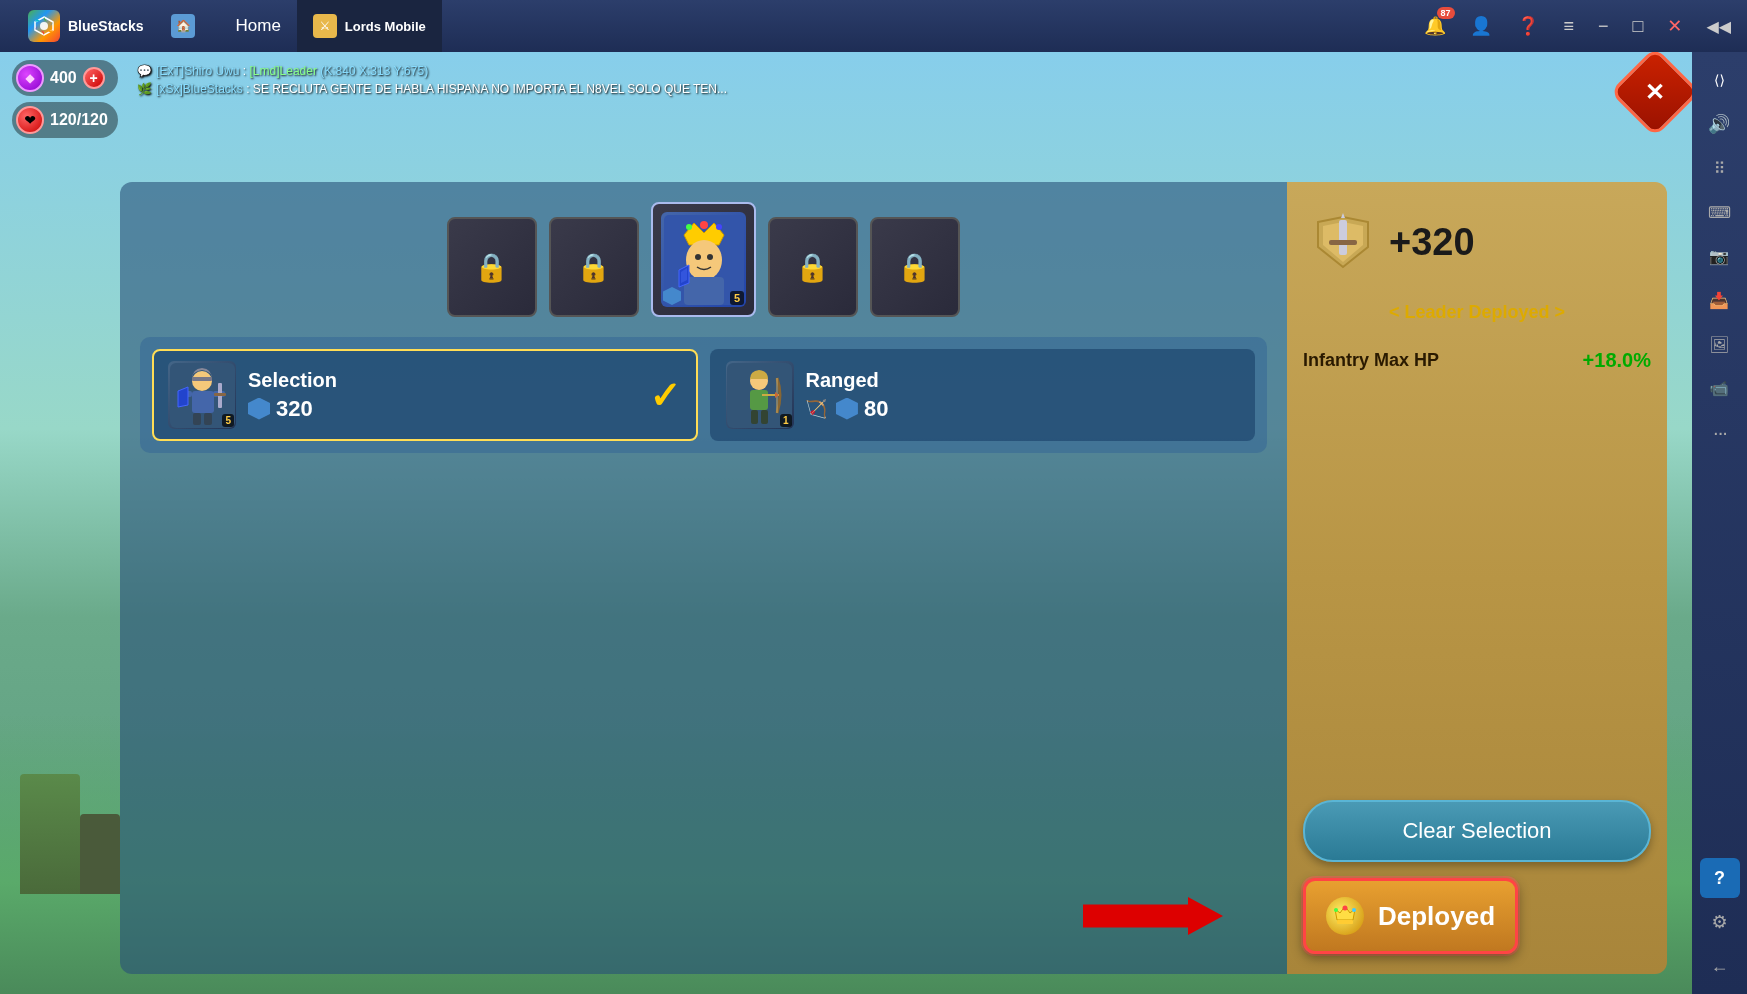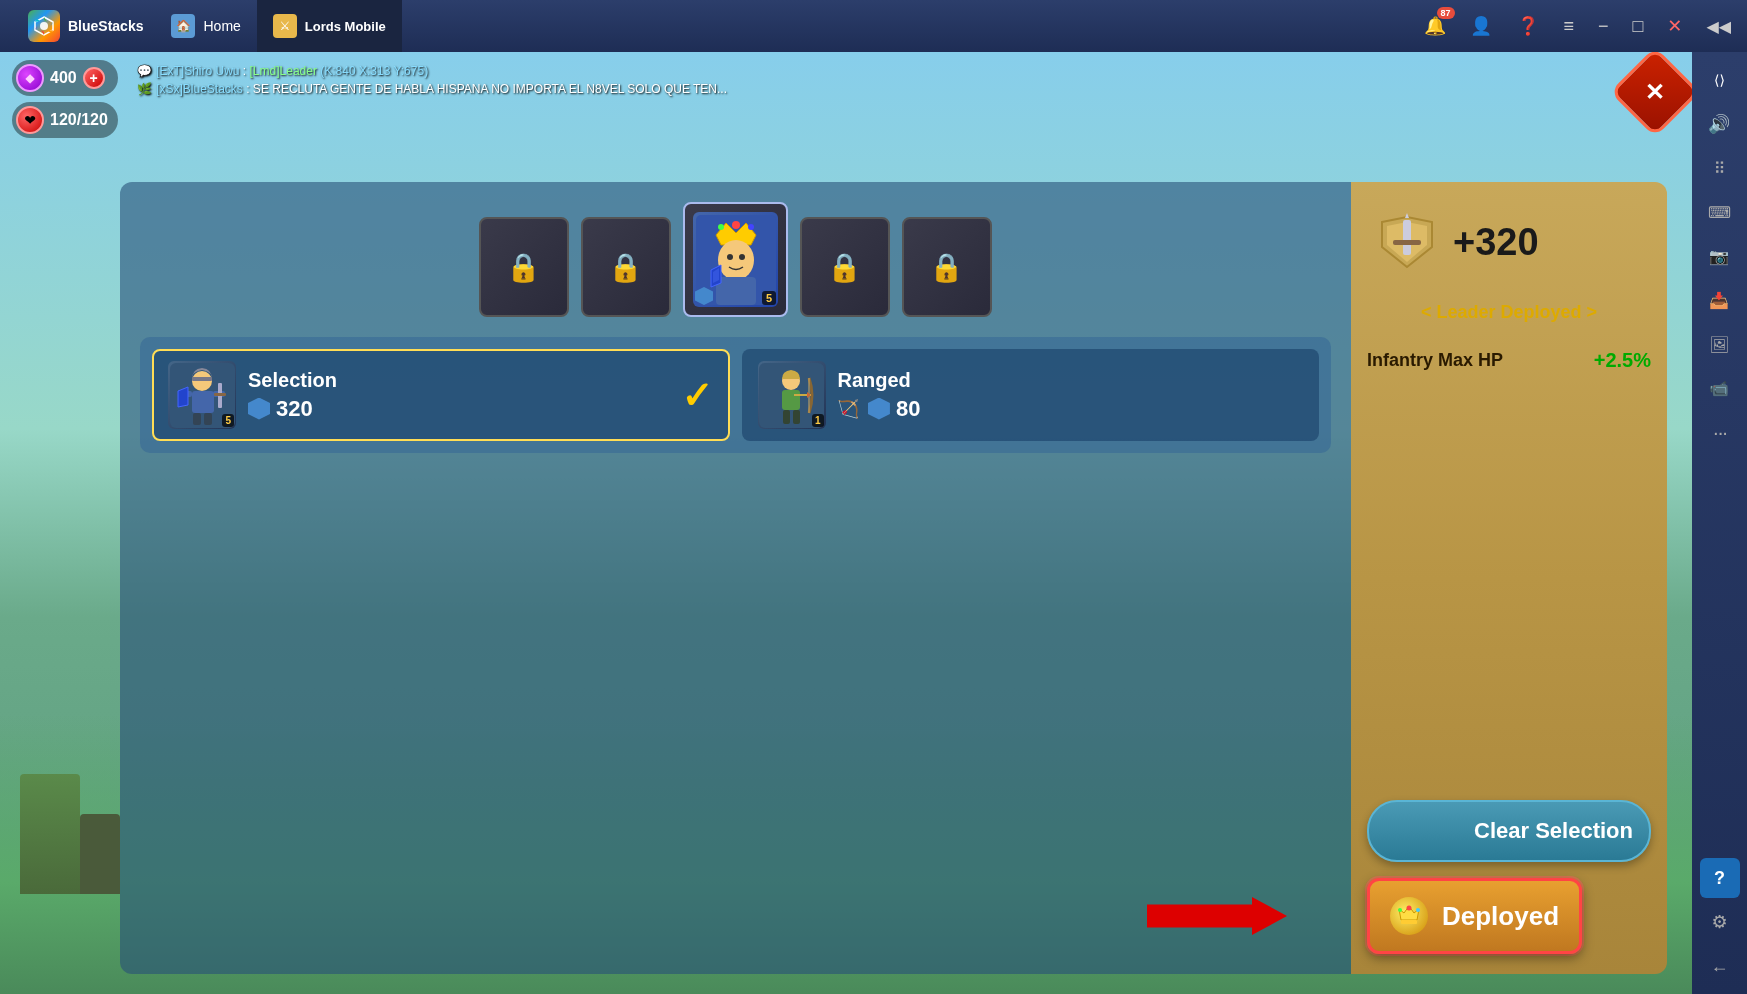--- a/index.html
+++ b/index.html
@@ -429,21 +429,21 @@
       font-weight: bold;
     }
     .check-mark {
       color: #ffcc00;
       font-size: 38px;
       font-weight: bold;
     }
 
     
     #stats-panel {
-      width: 316px;
+      width: 380px;
       background: linear-gradient(to bottom, #c8a85a, #b89545, #a8853a);
       border-radius: 0 12px 12px 0;
       padding: 20px 16px;
       display: flex;
       flex-direction: column;
       gap: 16px;
     }
     .stat-header {
       display: flex;
       align-items: center;
@@ -485,23 +485,23 @@
     }
 
     
     .clear-selection-btn {
       background: linear-gradient(to bottom, #4a9ab5, #2a7a95);
       border: 2px solid #5ab5d5;
       border-radius: 30px;
       padding: 16px;
       color: white;
       font-size: 22px;
-      font-weight: bold;
+      font-weight: normal;
       cursor: pointer;
-      text-align: right;
+      text-align: center;
       box-shadow: 0 4px 8px rgba(0,0,0,0.3);
     }
     .confirm-btn-wrapper {
       position: relative;
     }
     .confirm-btn {
       background: linear-gradient(to bottom, #e8a030, #c07820);
       border: 3px solid #ff4444;
       border-radius: 12px;
       padding: 16px 20px;
@@ -541,21 +541,21 @@
         <polygon points="20,15 15,16 18,18" fill="#FF9800"></polygon>
         <polygon points="11,20 8,15 11,17" fill="#F44336"></polygon>
         <polygon points="2,15 5,11 3,13" fill="#9C27B0"></polygon>
         <polygon points="2,7 7,6 4,4" fill="#00BCD4"></polygon>
       </svg>
     </div>
     <span style="color:white;font-size:14px;font-weight:bold;">BlueStacks</span>
   </div>
   <div class="titlebar-tab">
     <div class="home-icon">🏠</div>
-    <span style="color:white;font-size:14px;">Home</span>
+    <span style="color:white;font-size:17px;margin-left:32px;">Home</span>
   </div>
   <div class="titlebar-tab active">
     <div class="tab-icon">⚔</div>
     <span style="color:white;font-size:13px;font-weight:bold;">Lords Mobile</span>
   </div>
   <div class="titlebar-right">
     <div class="notification-bell">
       <button style="font-size:18px;">🔔</button>
       <span class="notif-badge">87</span>
     </div>
@@ -764,21 +764,21 @@
         </div>
         <span class="stat-bonus">+320</span>
       </div>
 
       <div style="text-align:center; padding:4px 0;">
         <span class="leader-deployed-text">&lt; Leader Deployed &gt;</span>
       </div>
 
       <div class="stat-row">
         <span class="stat-name">Infantry Max HP</span>
-        <span class="stat-value-green">+2.5%</span>
+        <span class="stat-value-green">+18.0%</span>
       </div>
 
       <div style="flex:1;"></div>
 
       <button class="clear-selection-btn">Clear Selection</button>
 
       <div class="confirm-btn-wrapper">
 
         <div style="position:absolute; left:-220px; top:50%; transform:translateY(-50%); display:flex; align-items:center;">
           <div style="width:140px; height:38px; background:#dd0000; clip-path:polygon(0% 20%, 75% 20%, 75% 0%, 100% 50%, 75% 100%, 75% 80%, 0% 80%);"></div>

